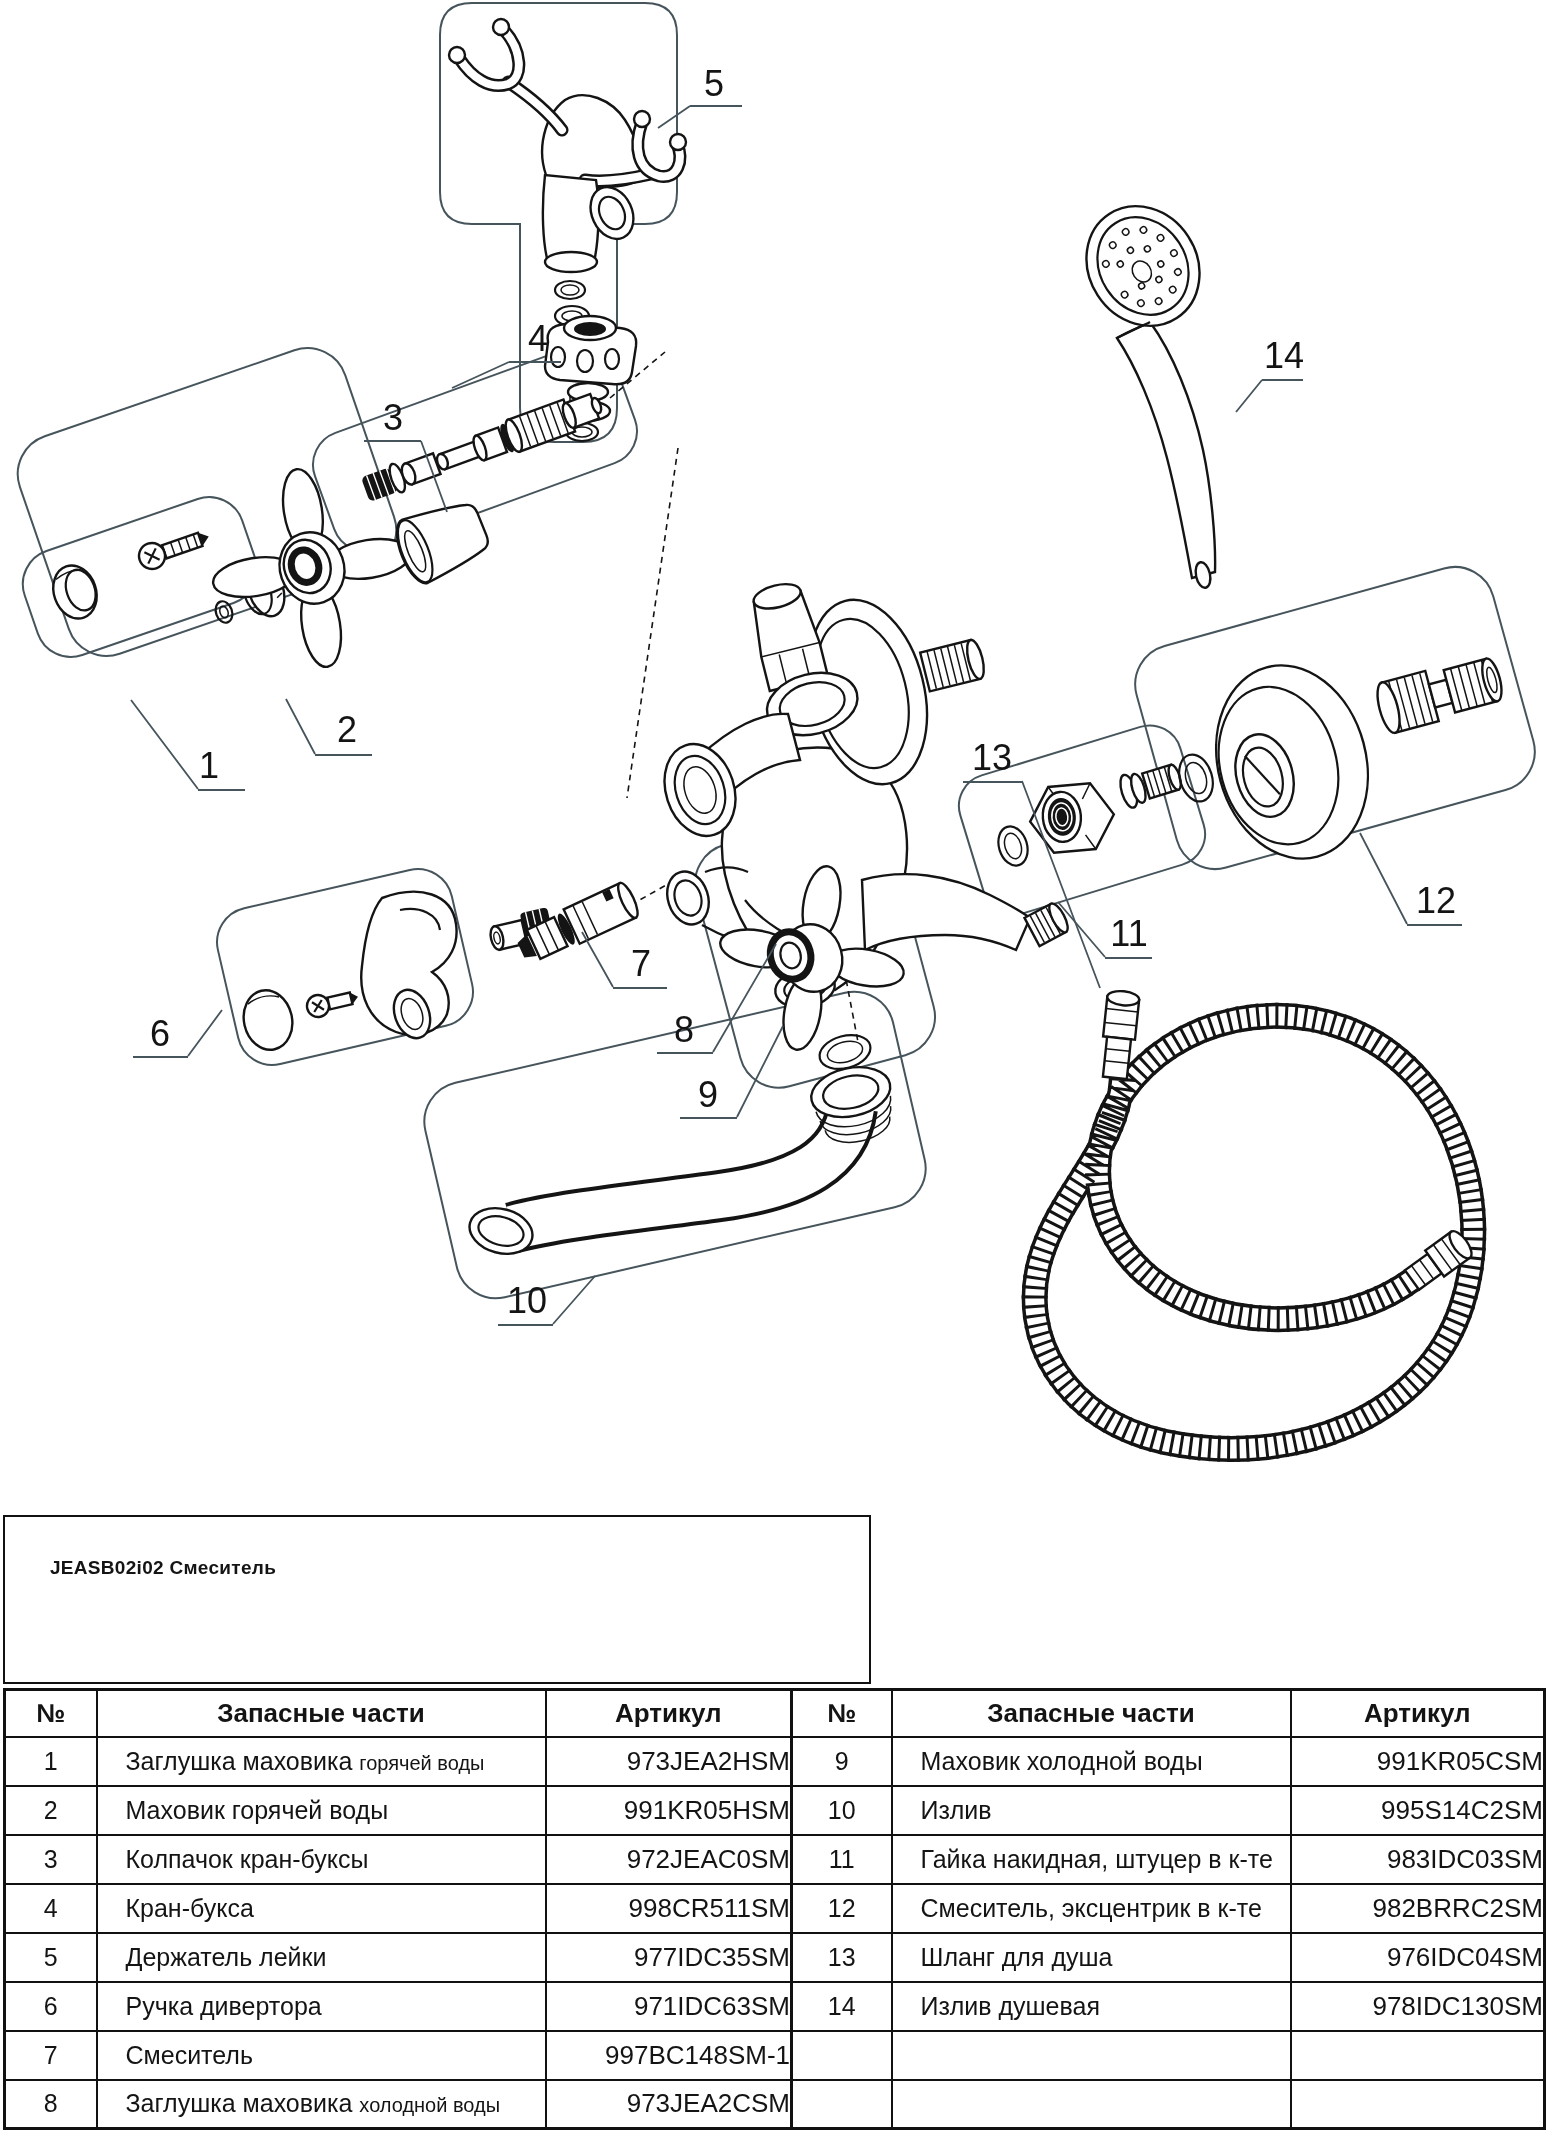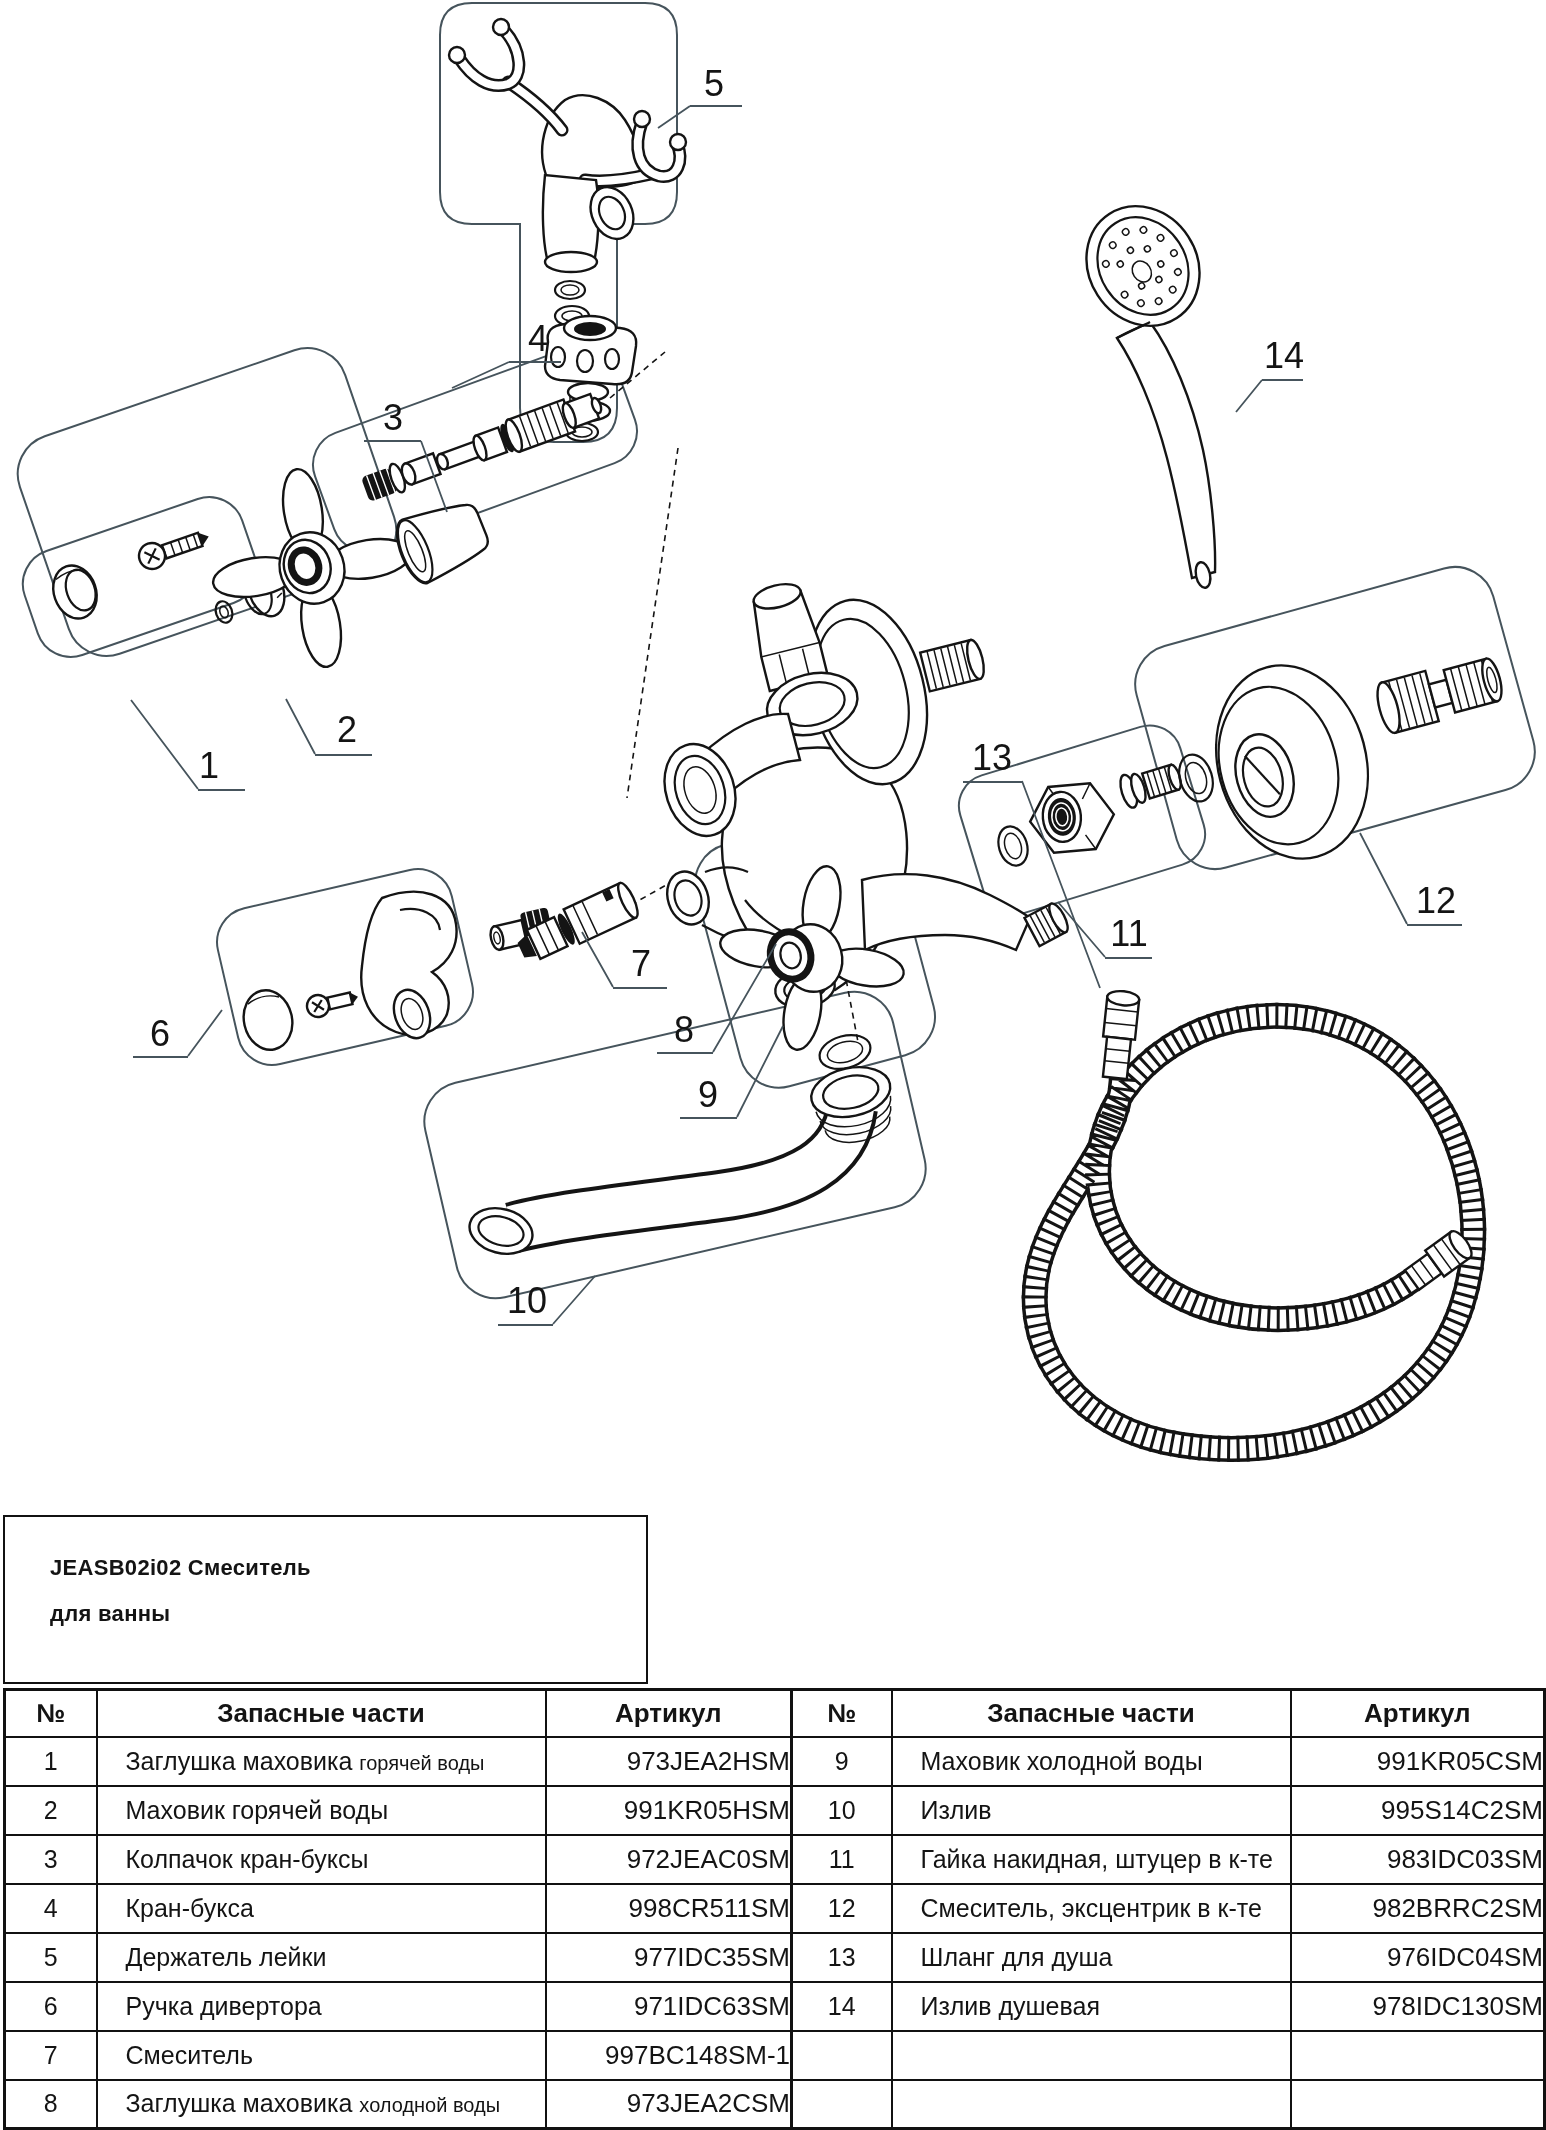--- a/index.html
+++ b/index.html
@@ -16,23 +16,23 @@
   .dash{stroke:#141414;stroke-width:1.6;fill:none;stroke-dasharray:6 5;}
   .lbl{font:400 36px "Liberation Sans",sans-serif;fill:#141414;text-anchor:middle;}
   .tubeB{stroke:#141414;stroke-width:13;fill:none;stroke-linecap:round;}
   .tubeW{stroke:#ffffff;stroke-width:8;fill:none;stroke-linecap:round;}
   .spoutB{stroke:#141414;stroke-width:52;fill:none;}
   .spoutW{stroke:#ffffff;stroke-width:44;fill:none;}
   .hoseB{stroke:#141414;stroke-width:26;fill:none;}
   .hoseW{stroke:#ffffff;stroke-width:19;fill:none;}
   .hoseR{stroke:#141414;stroke-width:26;fill:none;stroke-dasharray:3 6.5;}
   
-  .title-box{position:absolute;left:3px;top:1515px;width:645px;height:169px;
+  .title-box{position:absolute;left:3px;top:1515px;width:868px;height:169px;
              border:2.5px solid #111;box-sizing:border-box;padding:28px 5px 0 45px;
-             font-size:22px;line-height:46px;font-weight:600;letter-spacing:.3px;}
+             font-size:19px;line-height:46px;font-weight:600;letter-spacing:.3px;}
   .grid{position:absolute;top:1688px;border-collapse:collapse;table-layout:fixed;}
   .grid td,.grid th{border:2.2px solid #111;box-sizing:border-box;overflow:hidden;
                     white-space:nowrap;font-size:25px;font-weight:400;padding:0;}
   .grid th{font-size:26px;font-weight:700;}
   .grid tr{height:49px;}
   .grid tr.hdr{height:47px;}
   #tleft{left:3px;width:787px;border:3px solid #111;}
   #tright{left:790px;width:753px;border:3px solid #111;border-left:3.5px solid #111;}
   .c-num{text-align:center;}
   .c-name{text-align:left;padding-left:28px !important;}
@@ -425,21 +425,20 @@
     <text class="lbl" x="1436" y="913">12</text>
     <path class="ln" d="M963 782 L1022 782 M1022 781 L1100 988"></path>
     <text class="lbl" x="992" y="770">13</text>
     <path class="ln" d="M1262 380 L1303 380 M1262 380 L1236 412"></path>
     <text class="lbl" x="1284" y="368">14</text>
   </g>
 </svg>
 
   <div class="title-box">
     <div>JEASB02i02 Смеситель</div>
-    <div>для ванны</div>
   </div>
 
   <table class="grid" id="tleft">
     <colgroup>
         <col style="width:92px">
         <col style="width:449px">
         <col style="width:246px">
       </colgroup>
     <tbody>
         <tr class="hdr">

